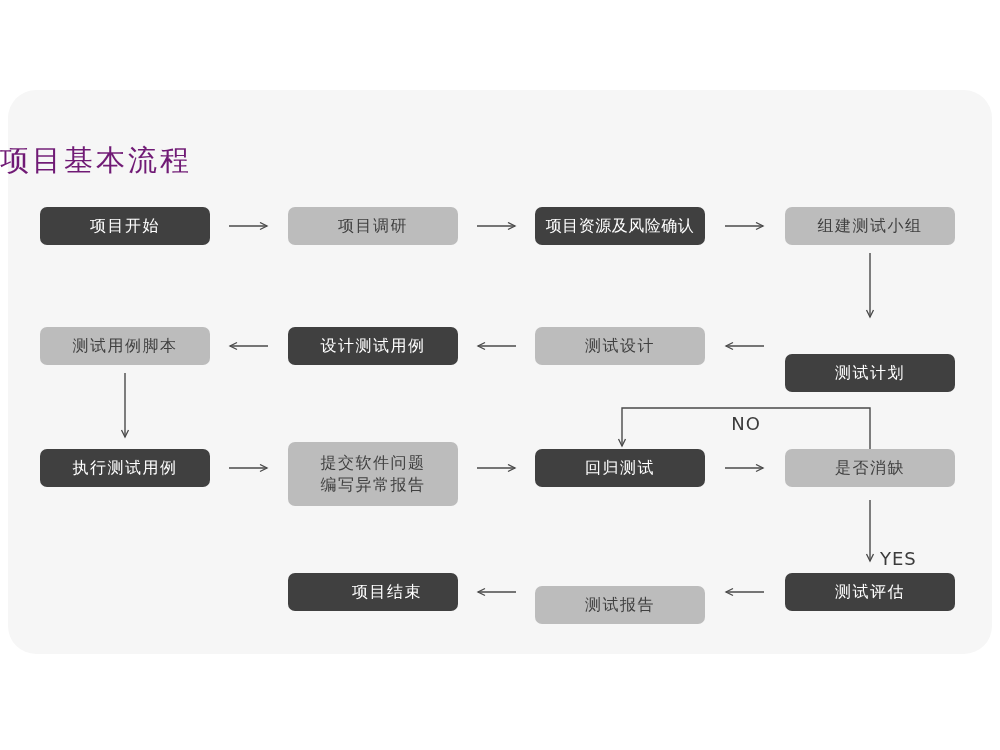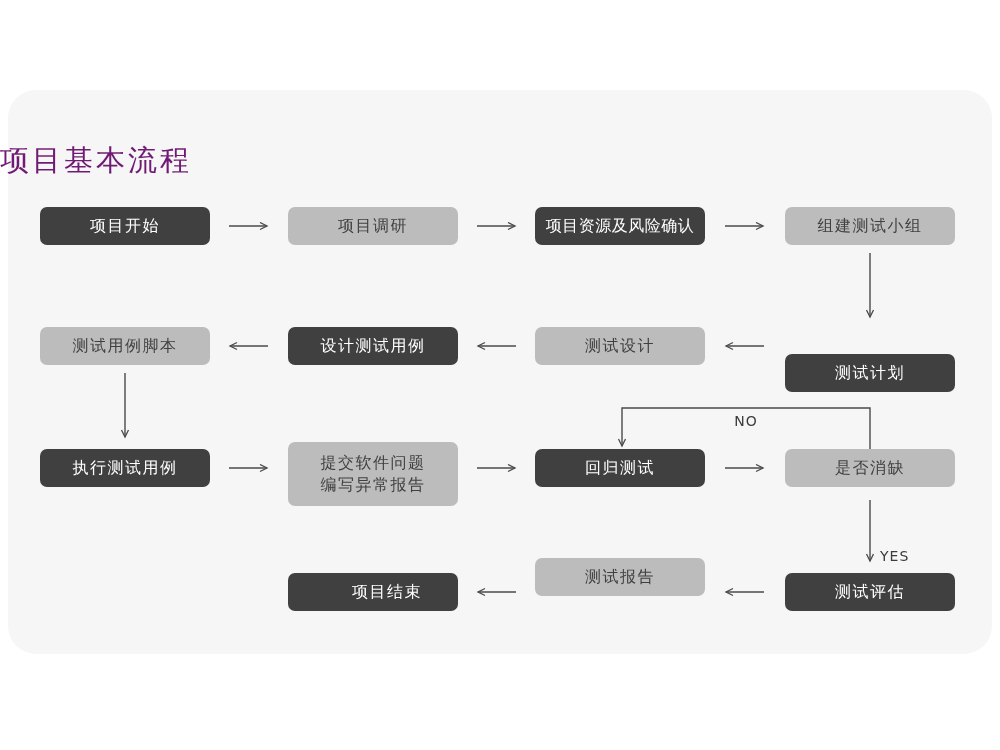--- a/index.html
+++ b/index.html
@@ -35,25 +35,25 @@
   #n5{left:288px;top:327px;}
   #n6{left:535px;top:327px;}
   #n7{left:785px;top:327px;margin-top:27px;}
   
   #n8{left:40px;top:449px;}
   #n9{left:288px;top:442px;}
   #n10{left:535px;top:449px;}
   #n11{left:785px;top:449px;}
   
   #n12{left:288px;top:573px;padding-left:28px;}
-  #n13{left:535px;top:558px;align-items:center;}
+  #n13{left:535px;top:586px;align-items:center;}
   #n14{left:785px;top:573px;}
   .arrows{position:absolute;left:0;top:0;pointer-events:none;}
   .edge-label{
-    position:absolute;font-size:14px;color:#3b3b3b;letter-spacing:1px;
+    position:absolute;font-size:18px;color:#3b3b3b;letter-spacing:1px;
   }
   #no-label{left:706px;top:413px;width:80px;text-align:center;}
   #yes-label{left:880px;top:548px;}
 </style>
 </head>
 <body>
 
 <div class="card"></div>
 
 <div class="page-title">项目基本流程</div>

